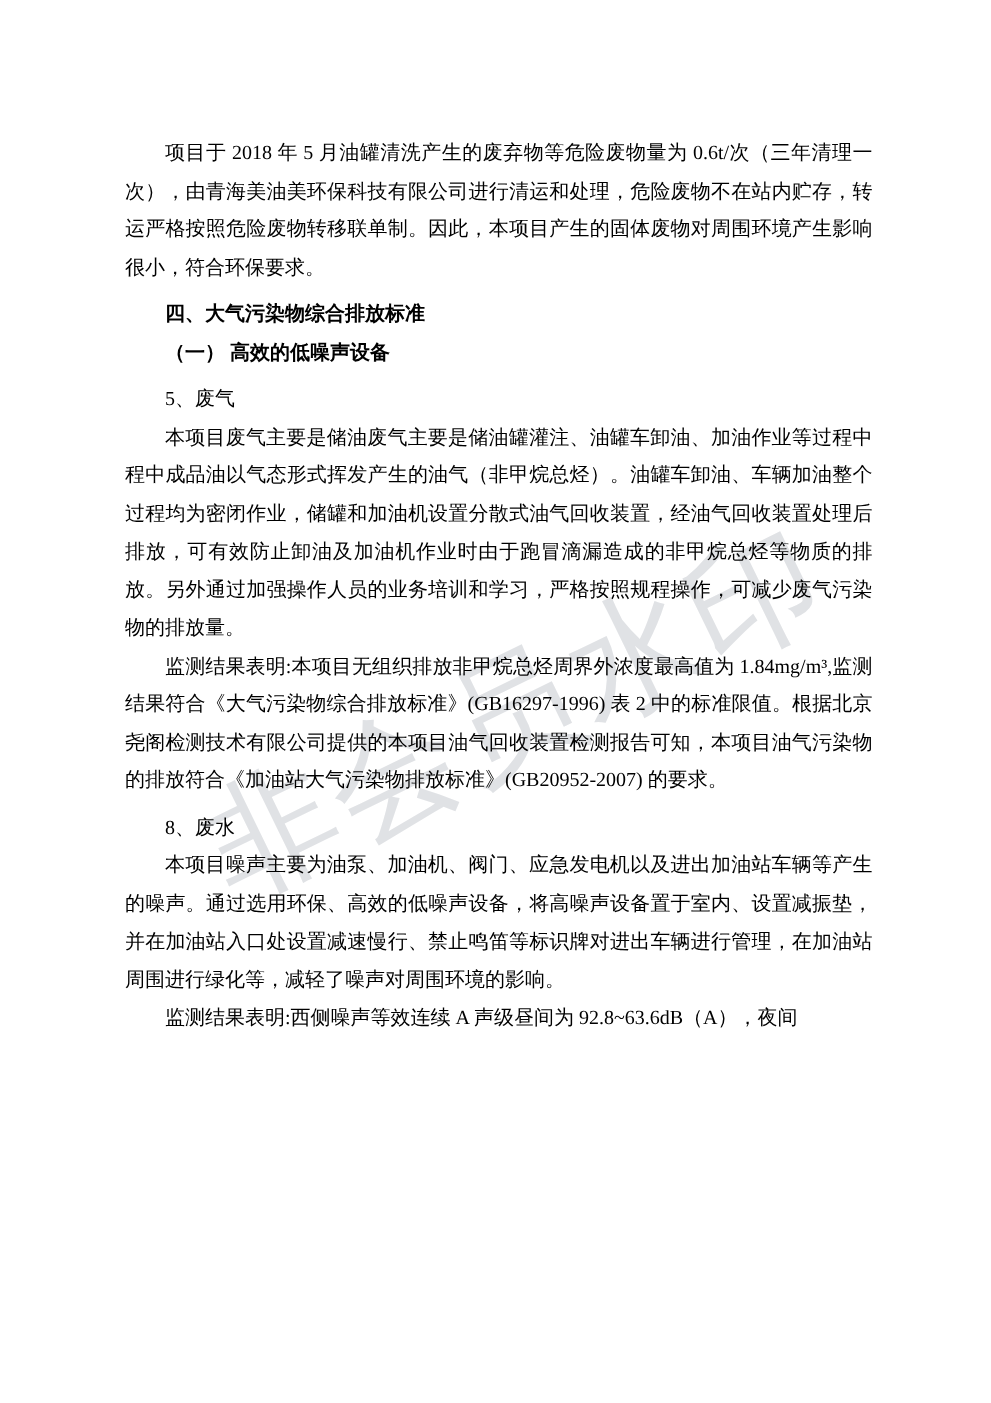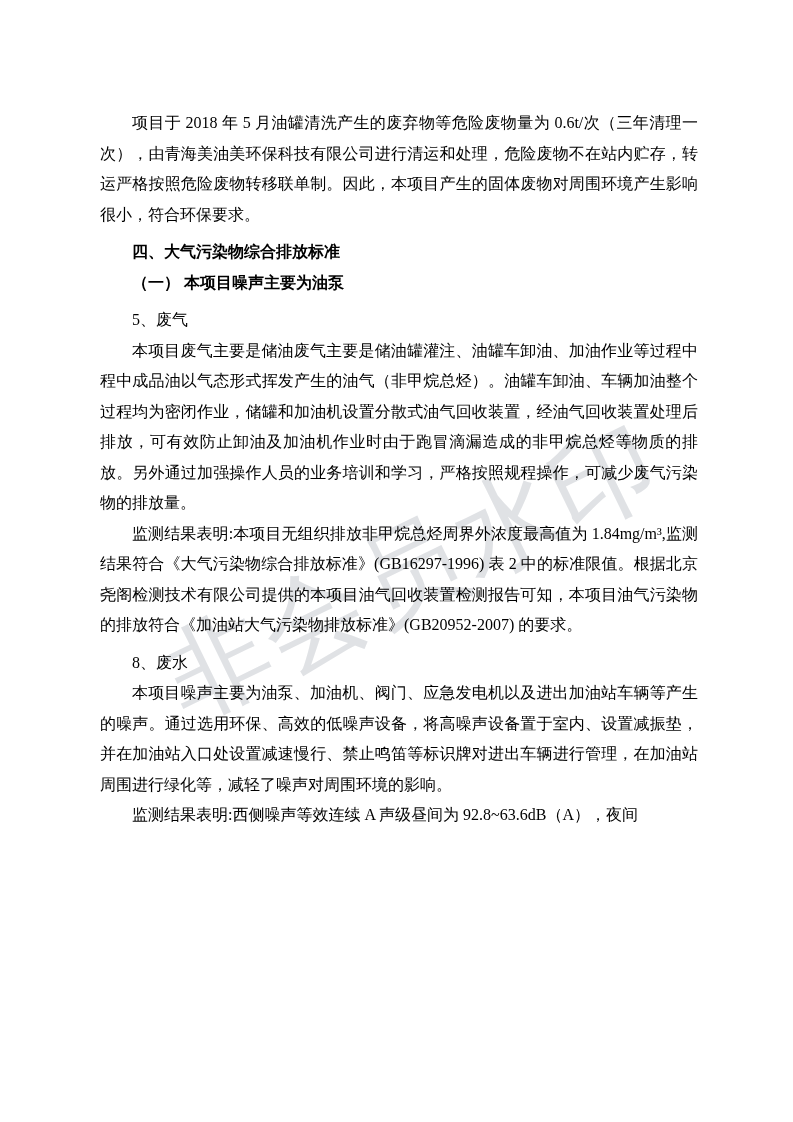--- a/index.html
+++ b/index.html
@@ -59,21 +59,21 @@
 </head>
 <body>
 
 <div class="page">
 
   <div class="watermark" style="color: rgb(224, 226, 229);">非会员水印</div>
 
   <div class="content">
     <p class="body-para">项目于 2018 年 5 月油罐清洗产生的废弃物等危险废物量为 0.6t/次（三年清理一次），由青海美油美环保科技有限公司进行清运和处理，危险废物不在站内贮存，转运严格按照危险废物转移联单制。因此，本项目产生的固体废物对周围环境产生影响很小，符合环保要求。</p>
     <p class="heading-1">四、大气污染物综合排放标准</p>
-    <p class="heading-2">（一） 本项目噪声主要为油泵</p>
+    <p class="heading-2">（一） 高效的低噪声设备</p>
     <p class="subheading">5、废气</p>
     <p class="body-para">本项目废气主要是储油废气主要是储油罐灌注、油罐车卸油、加油作业等过程中程中成品油以气态形式挥发产生的油气（非甲烷总烃）。油罐车卸油、车辆加油整个过程均为密闭作业，储罐和加油机设置分散式油气回收装置，经油气回收装置处理后排放，可有效防止卸油及加油机作业时由于跑冒滴漏造成的非甲烷总烃等物质的排放。另外通过加强操作人员的业务培训和学习，严格按照规程操作，可减少废气污染物的排放量。</p>
     <p class="body-para">监测结果表明:本项目无组织排放非甲烷总烃周界外浓度最高值为 1.84mg/m³,监测结果符合《大气污染物综合排放标准》(GB16297-1996) 表 2 中的标准限值。根据北京尧阁检测技术有限公司提供的本项目油气回收装置检测报告可知，本项目油气污染物的排放符合《加油站大气污染物排放标准》(GB20952-2007) 的要求。</p>
     <p class="subheading">8、废水</p>
     <p class="body-para">本项目噪声主要为油泵、加油机、阀门、应急发电机以及进出加油站车辆等产生的噪声。通过选用环保、高效的低噪声设备，将高噪声设备置于室内、设置减振垫，并在加油站入口处设置减速慢行、禁止鸣笛等标识牌对进出车辆进行管理，在加油站周围进行绿化等，减轻了噪声对周围环境的影响。</p>
     <p class="body-para">监测结果表明:西侧噪声等效连续 A 声级昼间为 92.8~63.6dB（A），夜间</p>
   </div>
 
 </div>
 

